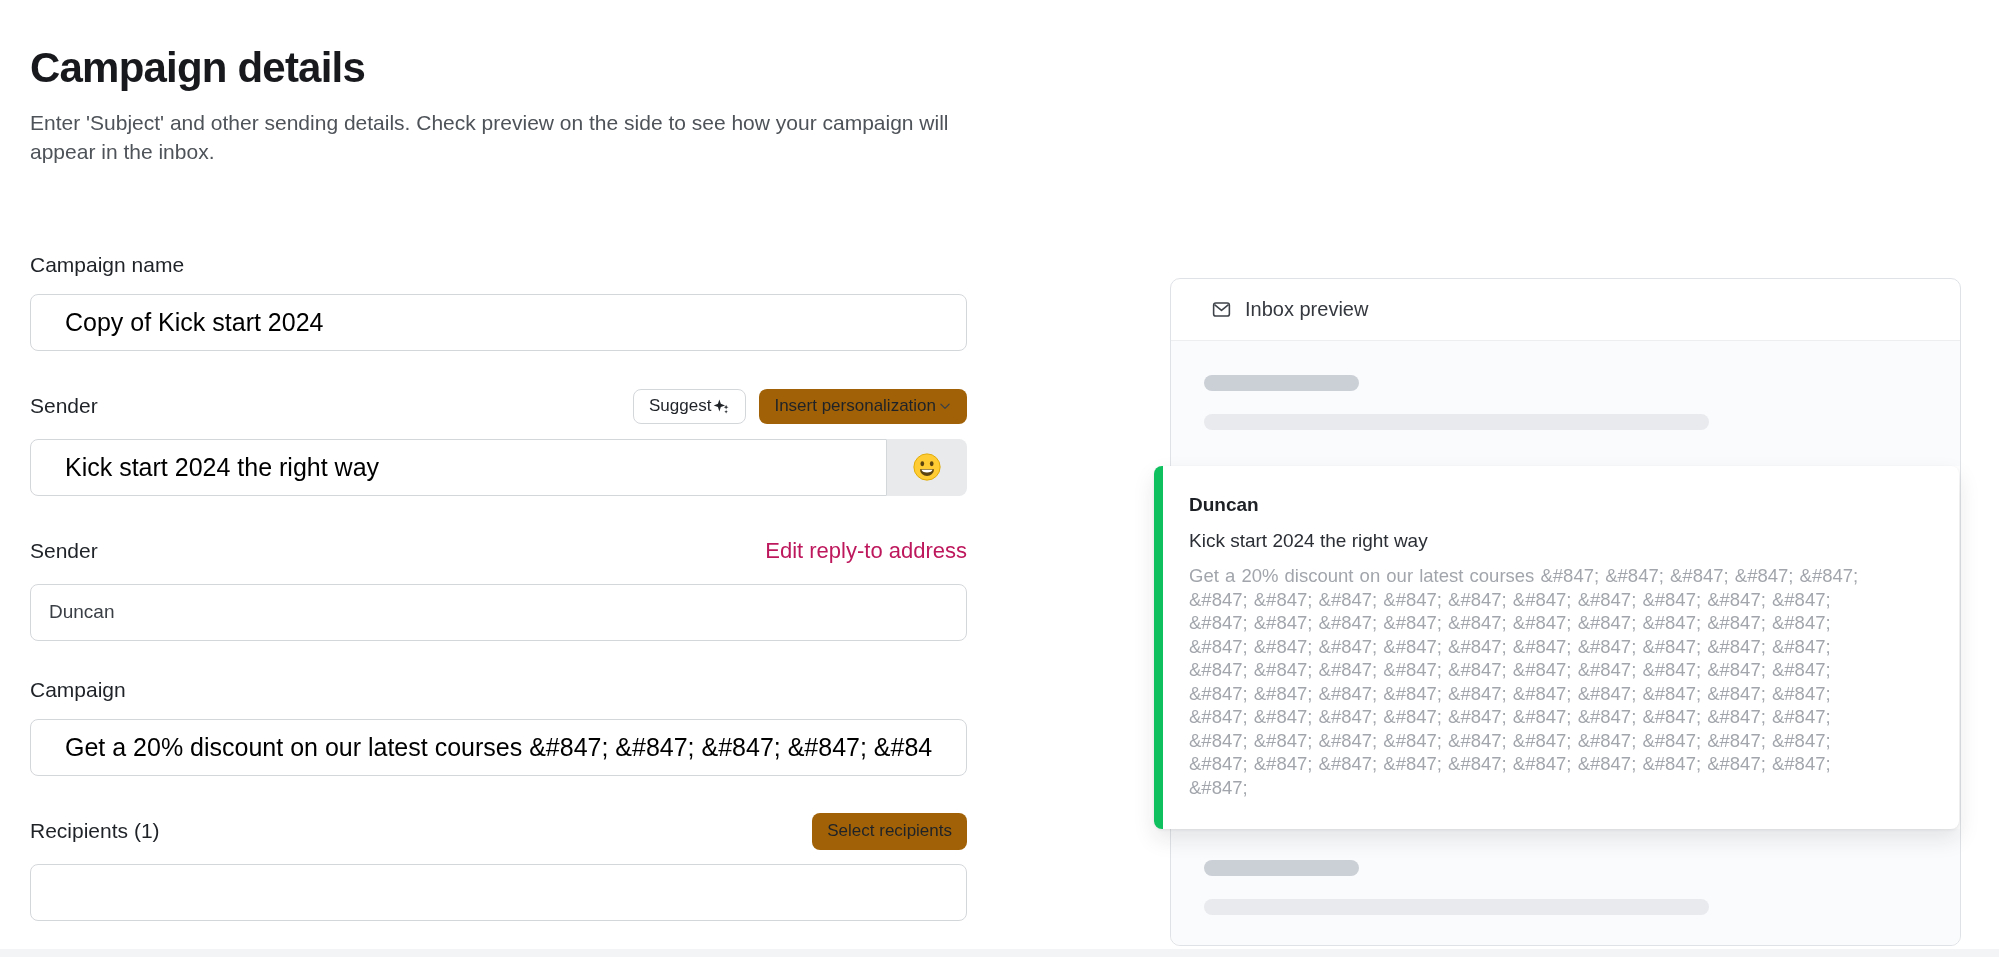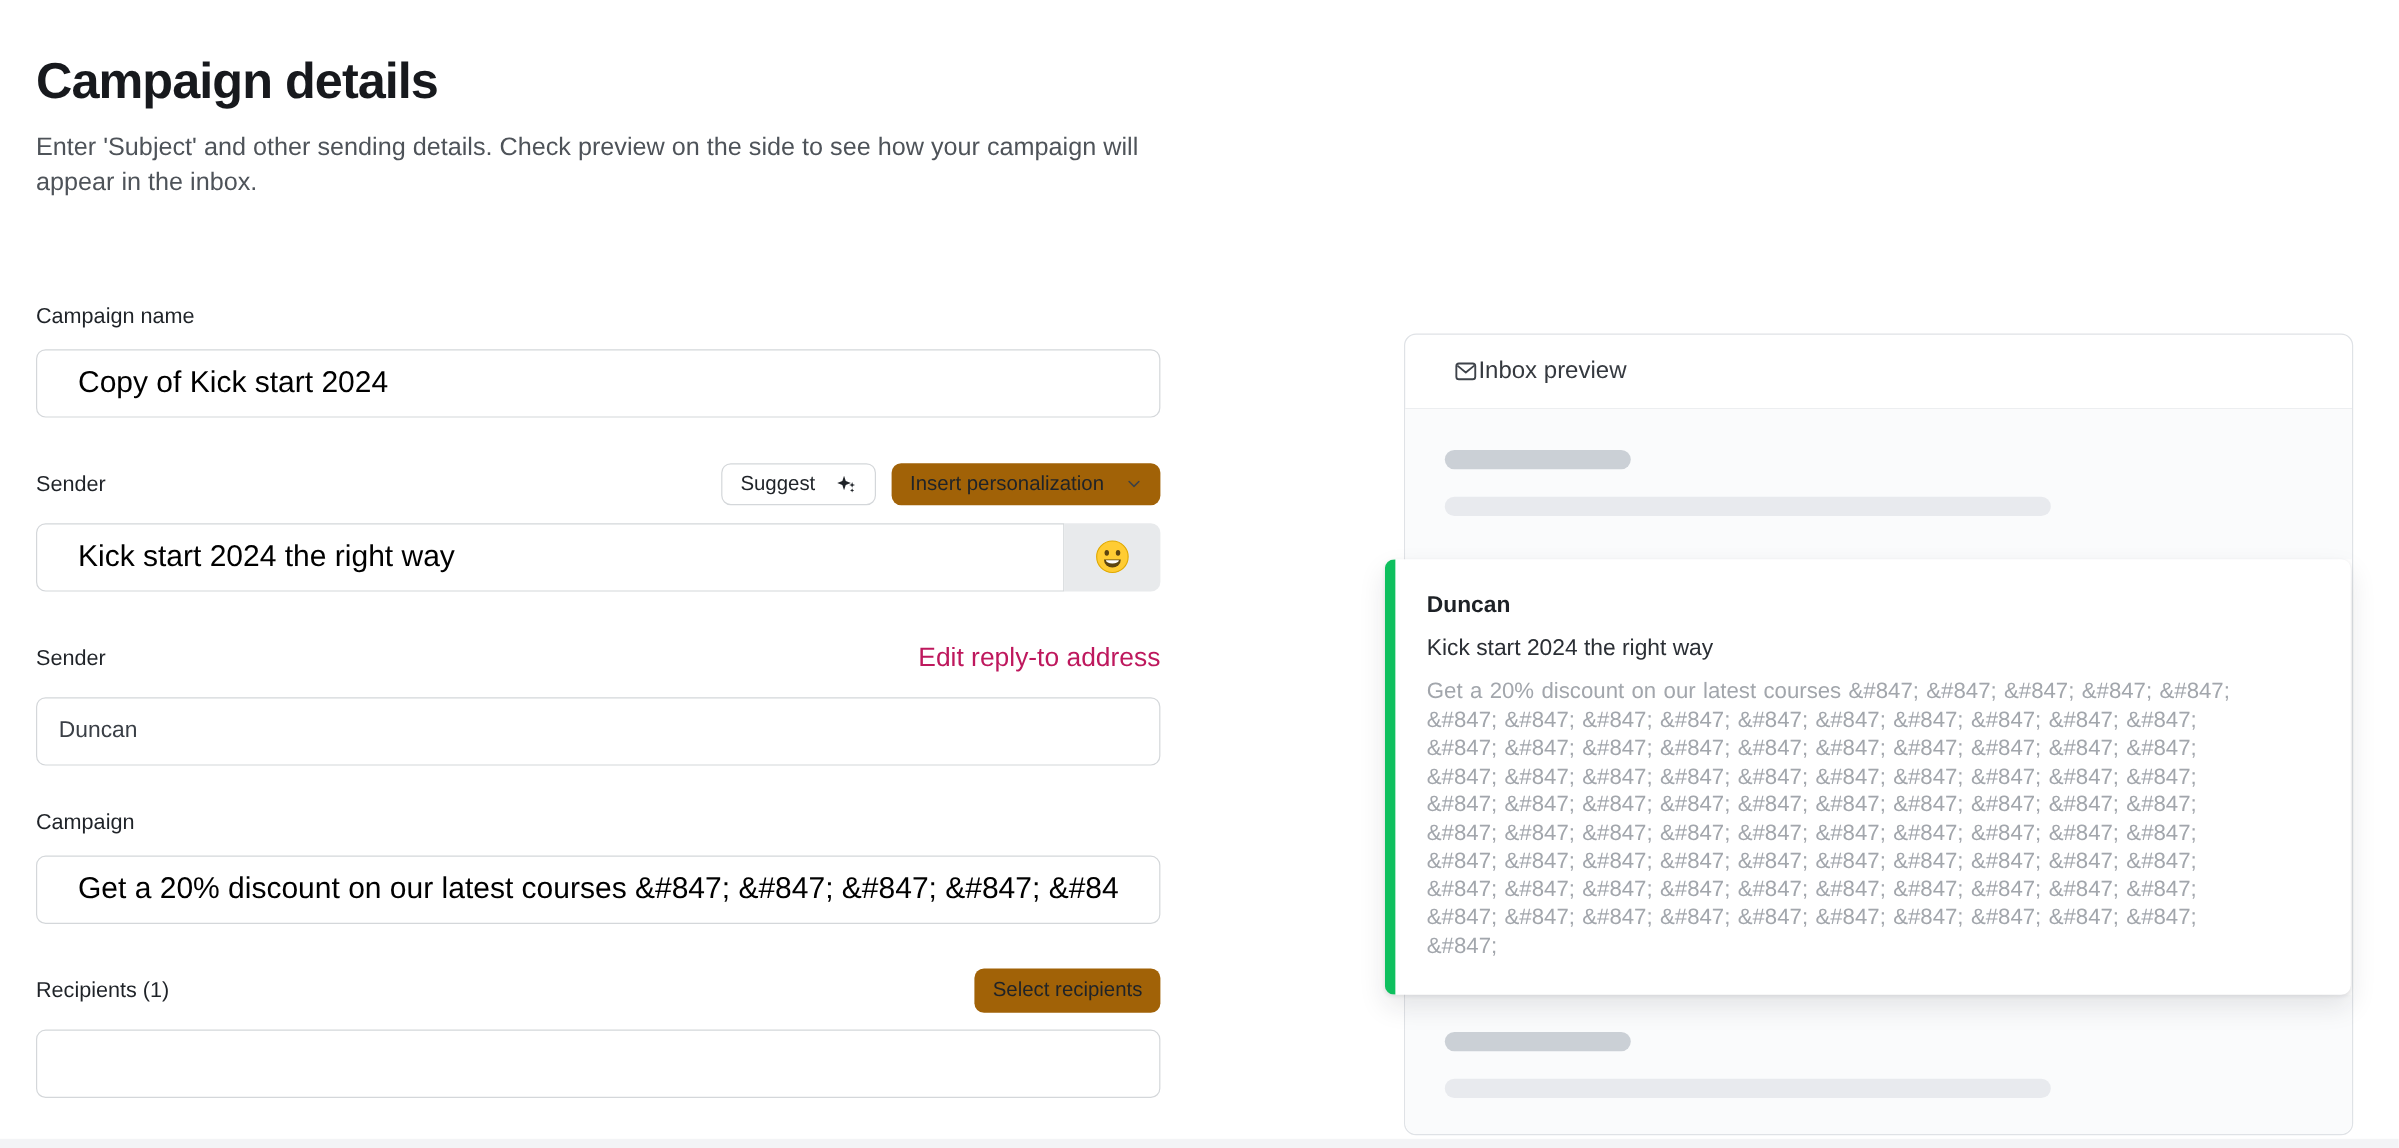--- a/index.html
+++ b/index.html
@@ -25,39 +25,39 @@
   .page-subtitle {
     margin-top: 16px;
     font-size: 21px; line-height: 1.4;
     color: #4e5359;
   }
 
   .form { margin-top: 86px; }
   .group { margin-top: 37px; }
   .group:first-child { margin-top: 0; }
 
-  .field-label { font-size: 18px; font-weight: 500; color: #1f2328; }
+  .field-label { font-size: 21px; font-weight: 500; color: #1f2328; }
   .plain-label { display: block; margin-bottom: 17px; }
 
   .label-row {
     display: flex; align-items: center; justify-content: space-between;
     margin-bottom: 14px; min-height: 37px;
   }
   .btn-row { display: flex; align-items: center; gap: 13px; }
 
   .text-input {
     width: 100%; height: 57px;
     border: 1px solid #d4d7da; border-radius: 8px;
     background: #fff;
     font-family: inherit; font-size: 25px; color: #000000;
     padding: 0 34px; outline: none;
   }
 
   .btn {
-    display: inline-flex; align-items: center; gap: 18px;
+    display: inline-flex; align-items: center; gap: 2px;
     height: 35px; padding: 0 15px;
     border-radius: 8px;
     font-family: inherit; font-size: 17px; font-weight: 500; color: #1f2328;
     cursor: pointer; white-space: nowrap;
   }
   .btn-outline { background: #fff; border: 1px solid #d4d7da; }
   .btn-gray { background: #a16207; border: none; }
   .btn-gray.tall { height: 37px; text-align: right; }
 
   .link {
@@ -91,21 +91,21 @@
   
   .preview-card {
     position: absolute; left: 1170px; top: 278px;
     width: 791px; height: 668px;
     background: #fff;
     border: 1px solid #dfe2e6; border-radius: 10px;
     display: flex; flex-direction: column;
   }
   .card-header {
     min-height: 62px; height: 62px;
-    display: flex; align-items: center; 
+    display: flex; align-items: center; gap: 13px;
     padding: 0 40px;
     border-bottom: 1px solid #eceef0;
     font-size: 20px; color: #35393f;
   }
   .ph-section { background: #fafbfc; padding: 34px 0 0 33px; }
   .ph-top { height: 125px; }
   .ph-bottom { flex: 1; border-radius: 0 0 10px 10px; padding-top: 31px; }
   .bar { height: 16px; border-radius: 8px; }
   .bar-dark { width: 155px; background: #cbd0d6; }
   .bar-light { width: 505px; background: #e8eaee; margin-top: 23px; }

